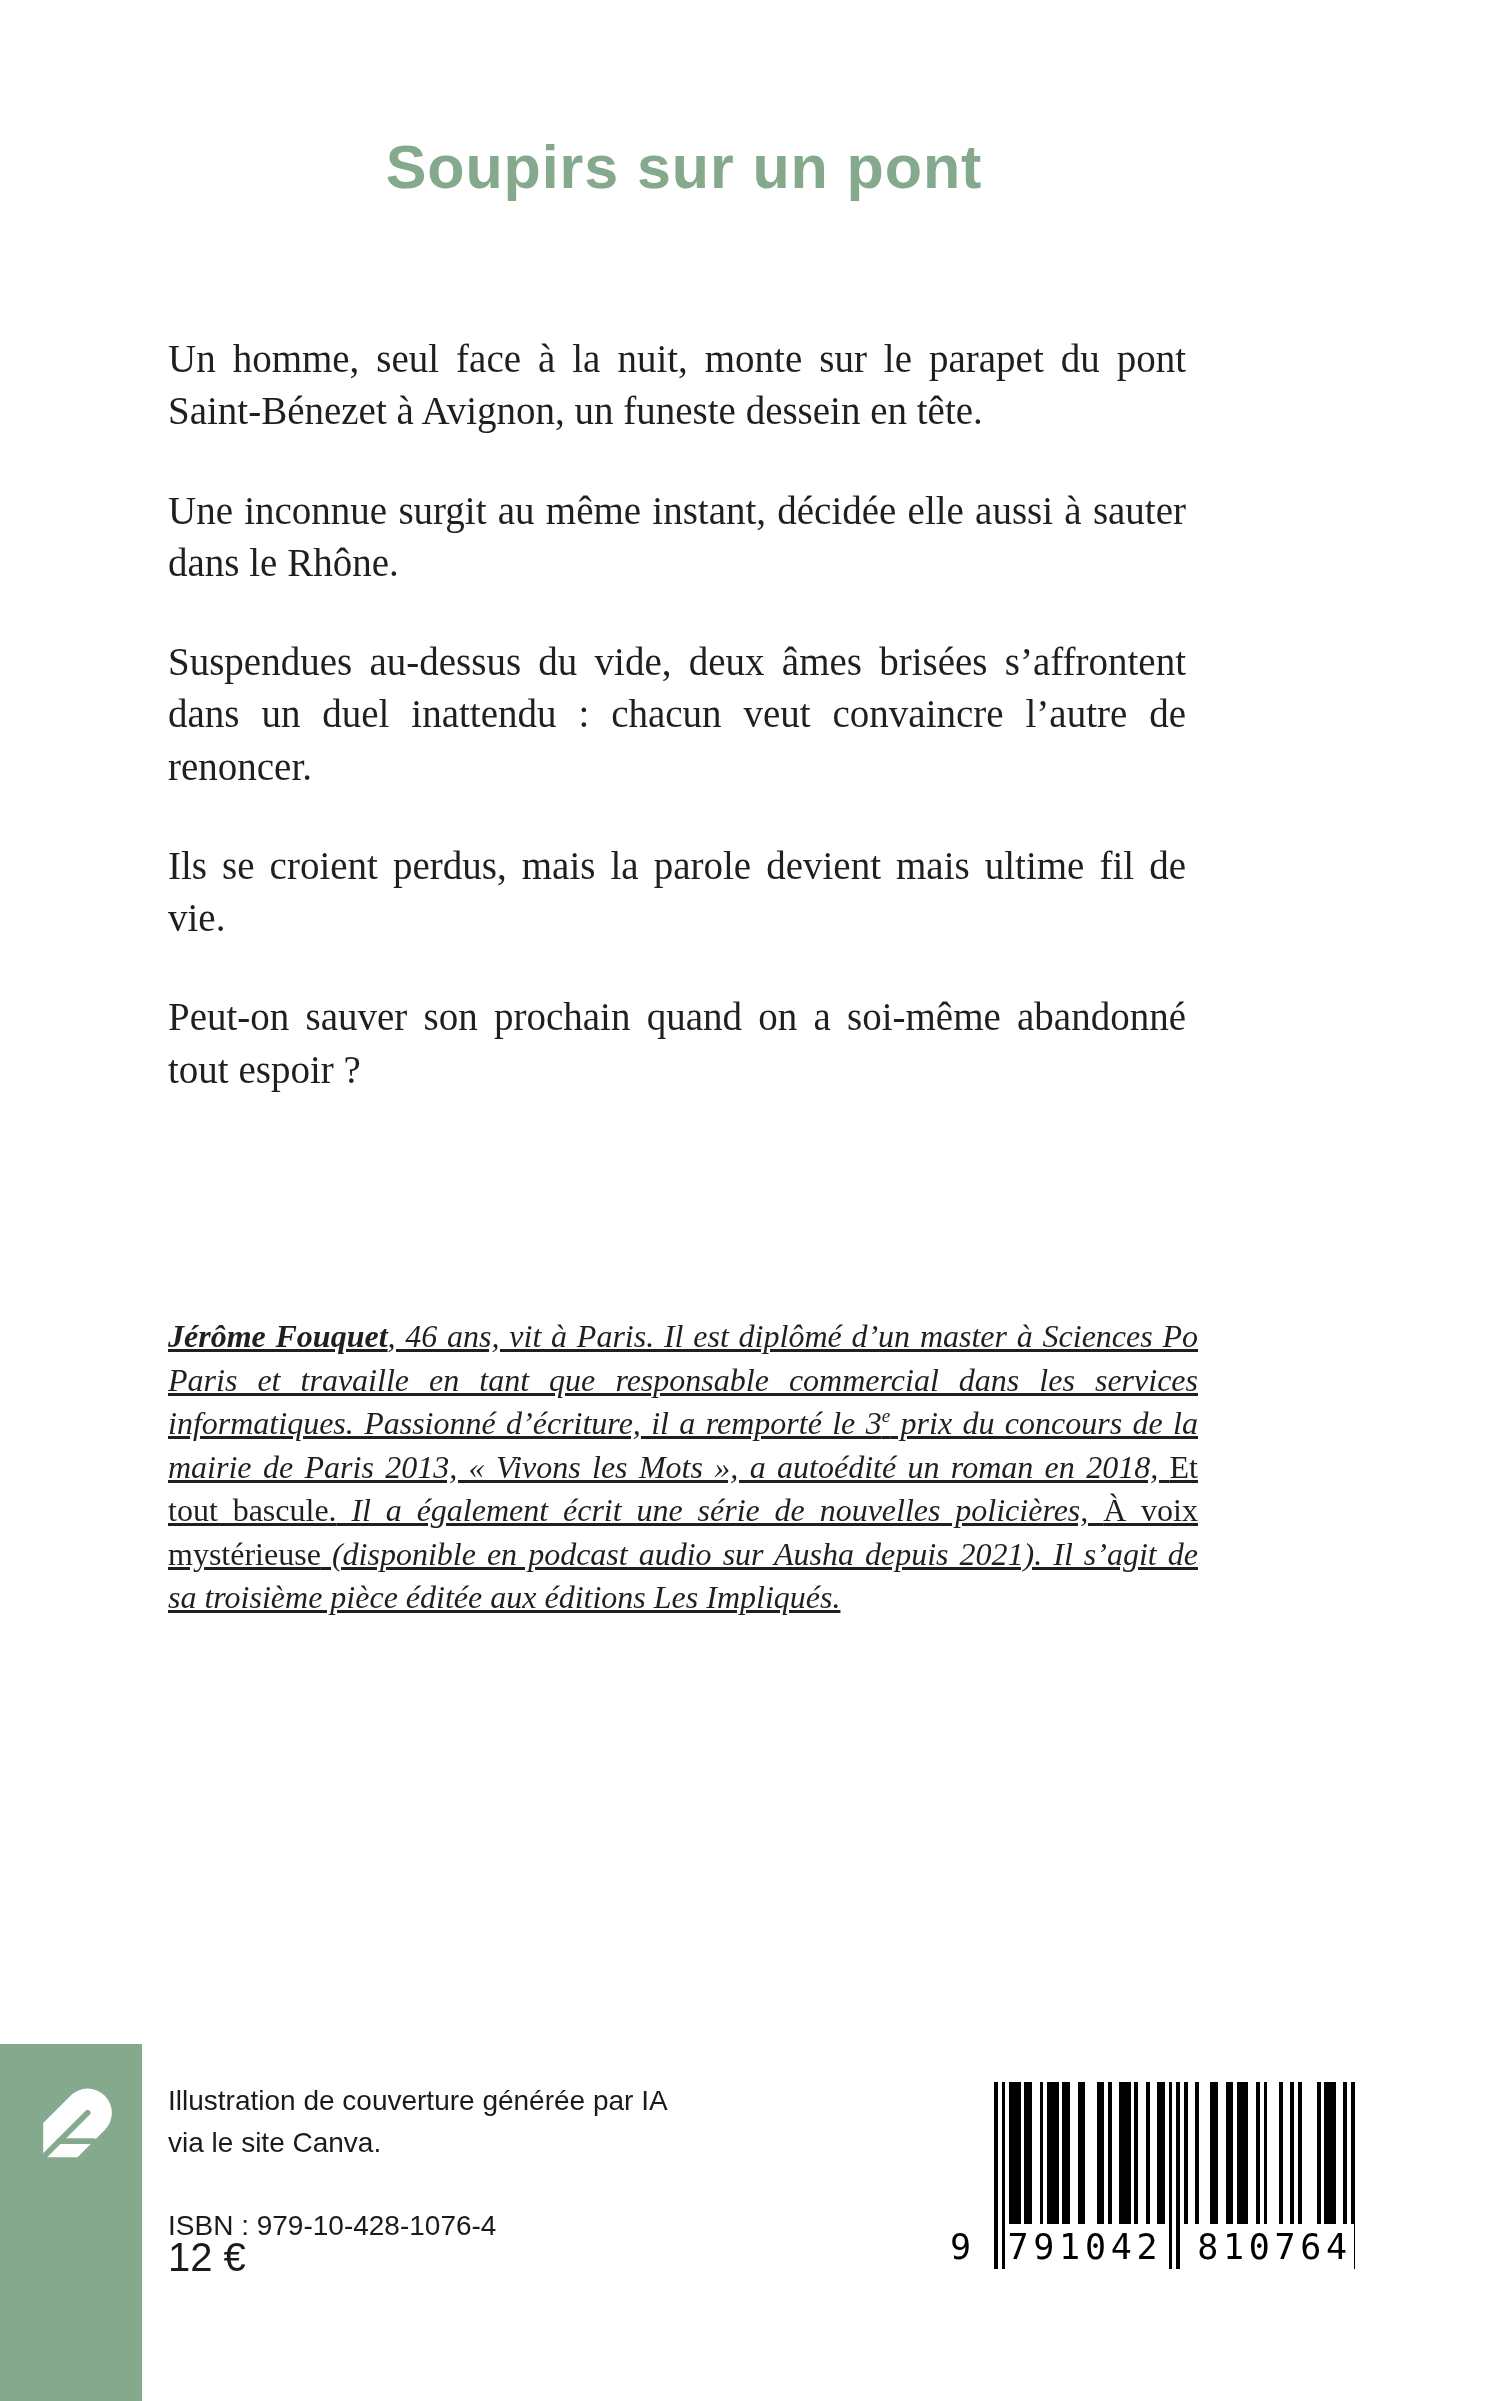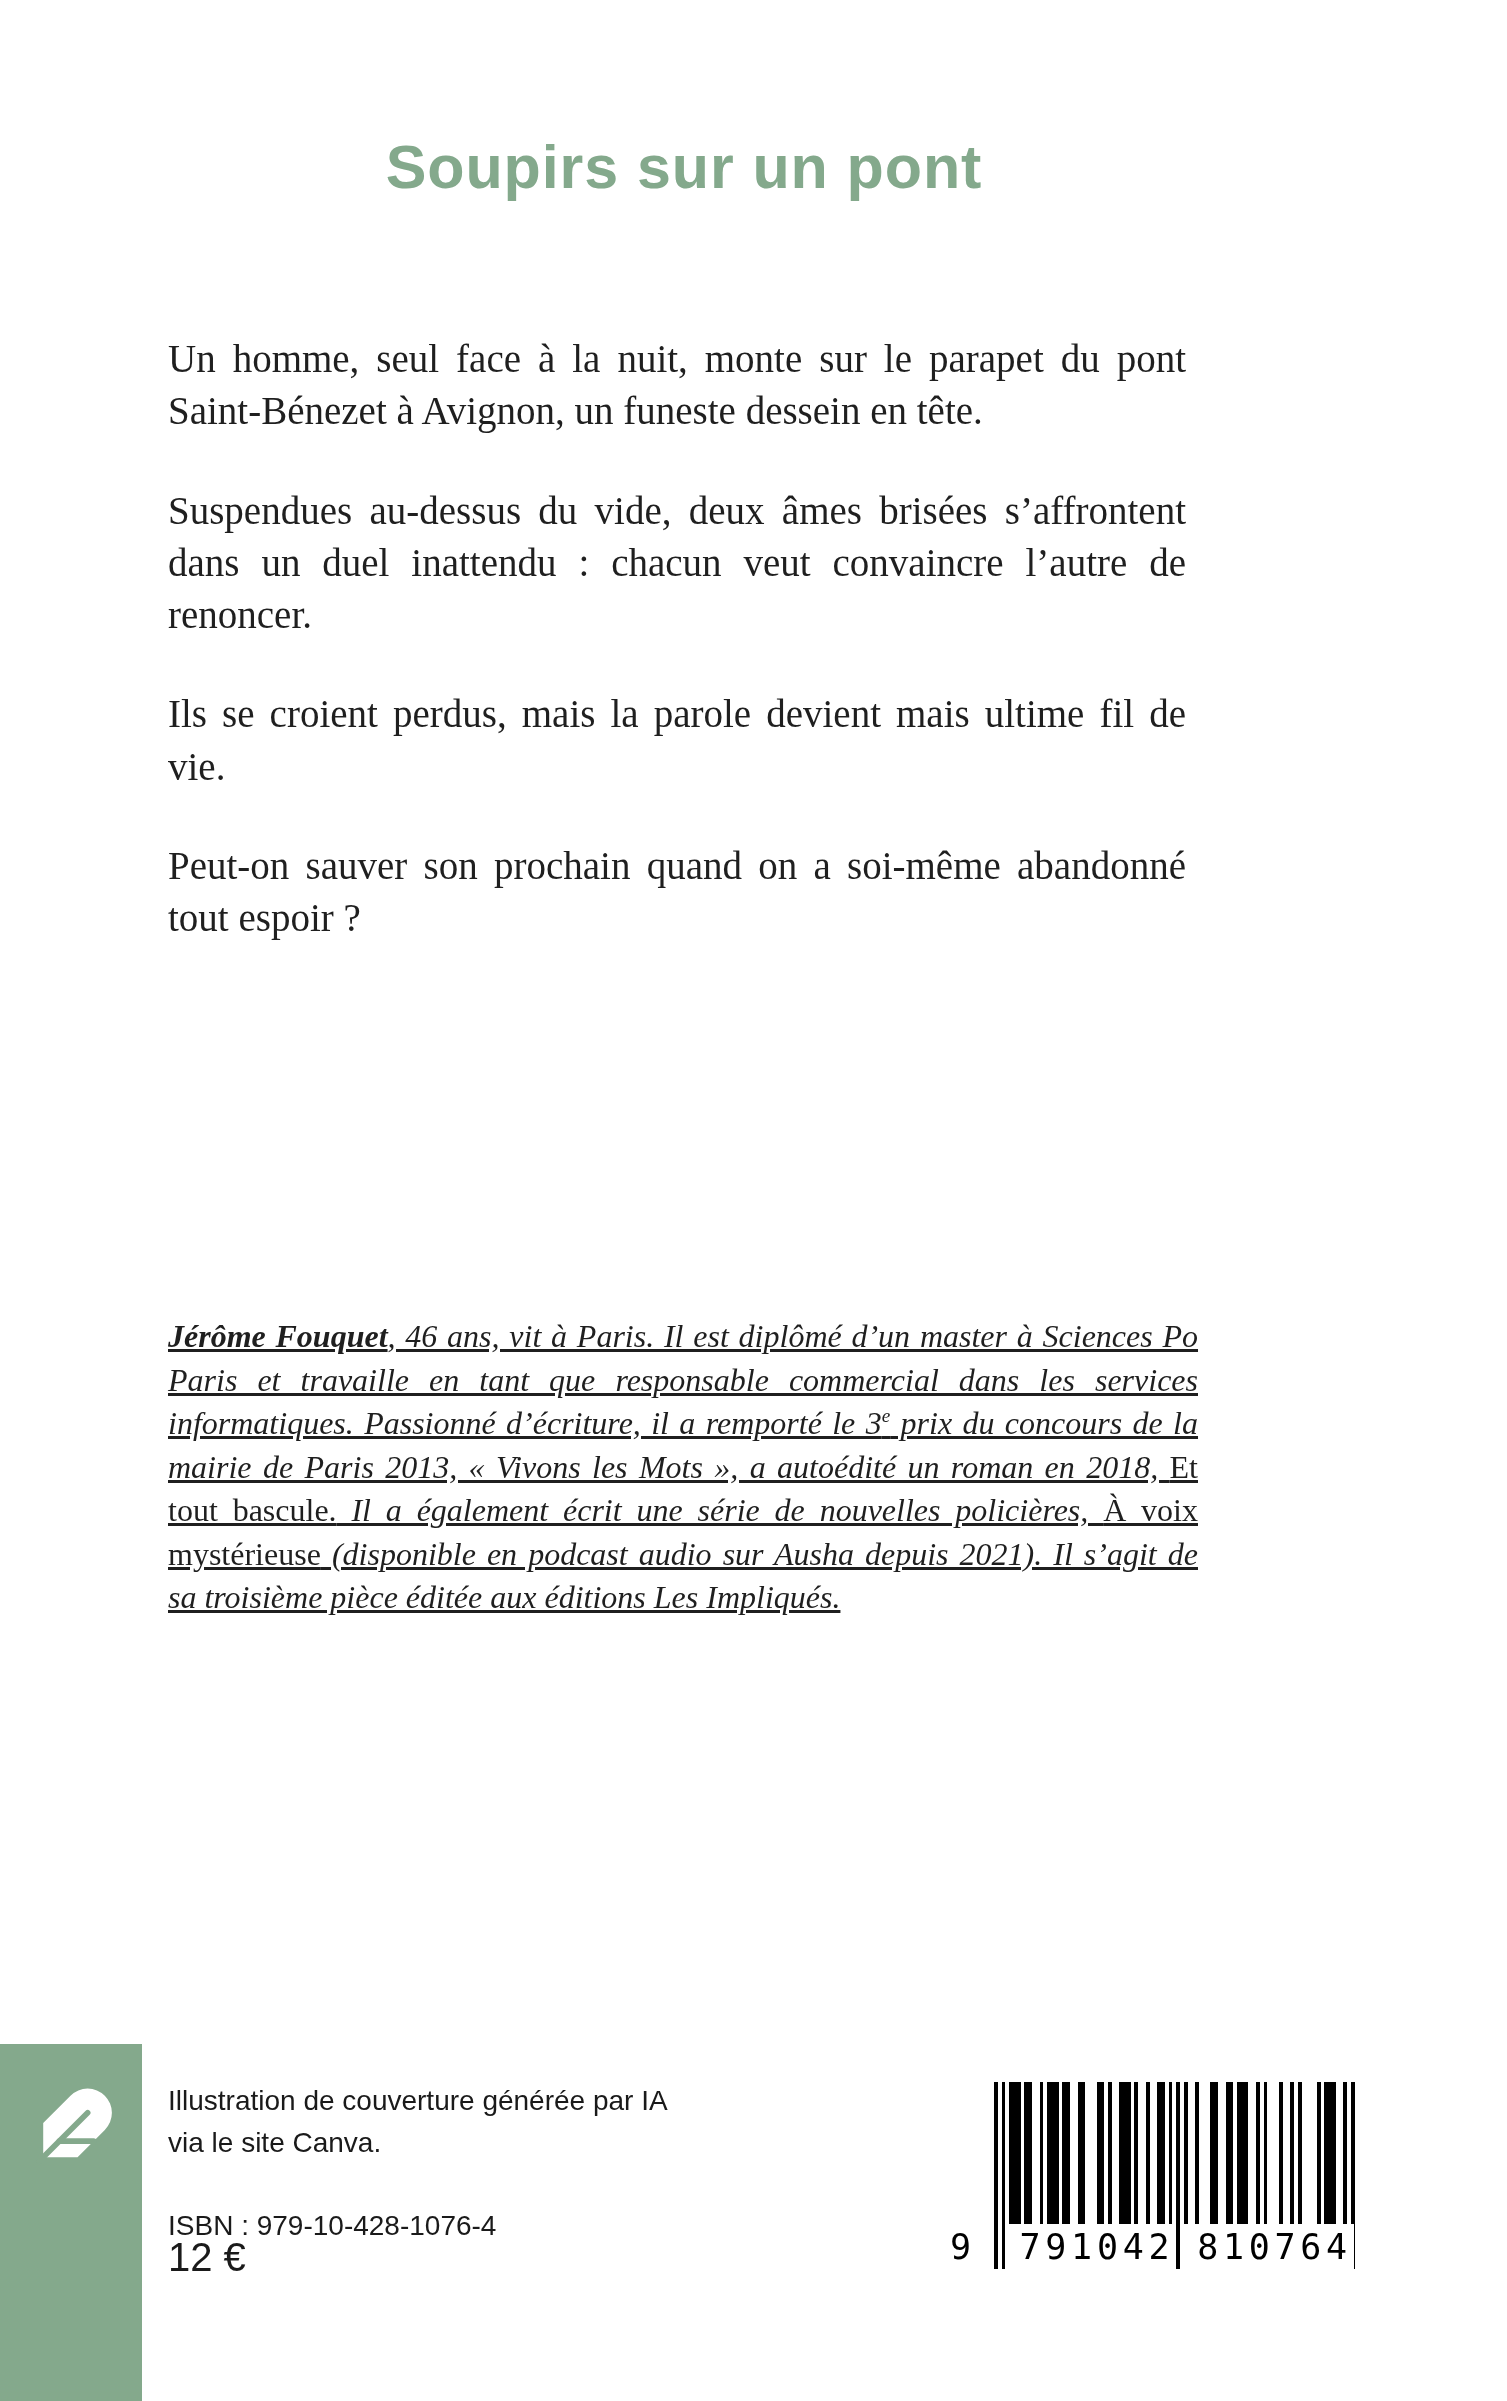--- a/index.html
+++ b/index.html
@@ -120,32 +120,33 @@
   .bc-digit {
     position: absolute;
     bottom: 0;
     height: 45px;
     line-height: 47px;
     font-family: "DejaVu Sans Mono", monospace;
     font-size: 35px;
     color: #000000;
   }
   .bc-first { left: -44px; }
-  .bc-g1 { left: 11.4px;  width: 159px; background: #fff; text-align: center; letter-spacing: 4.7px; padding-left: 12px; }
+  .bc-g1 { left: 11.4px;  width: 159px; background: #fff; text-align: center; letter-spacing: 4.7px; }
   .bc-g2 { left: 189px; width: 159px; background: #fff; text-align: center; letter-spacing: 4.7px; margin-left: 12px; }
 </style>
 </head>
 <body>
 
 <div class="page">
 
   <h1 class="title">Soupirs sur un pont</h1>
 
   <section class="synopsis">
       <p>Un homme, seul face à la nuit, monte sur le parapet du pont Saint-Bénezet à Avignon, un funeste dessein en tête.</p>
+      <p>Une inconnue surgit au même instant, décidée elle aussi à sauter dans le Rhône.</p>
       <p>Suspendues au-dessus du vide, deux âmes brisées s’affrontent dans un duel inattendu : chacun veut convaincre l’autre de renoncer.</p>
       <p>Ils se croient perdus, mais la parole devient mais ultime fil de vie.</p>
       <p>Peut-on sauver son prochain quand on a soi-même abandonné tout espoir ?</p>
     </section>
 
   <section class="bio"><span class="seg-bolditalic">Jérôme Fouquet</span><span class="seg-italic">, 46 ans, vit à Paris. Il est diplômé d’un master à Sciences Po Paris et travaille en tant que responsable commercial dans les services informatiques. Passionné d’écriture, il a remporté le 3</span><span class="seg-sup">e</span><span class="seg-italic"> prix du concours de la mairie de Paris 2013, « Vivons les Mots », a autoédité un roman en 2018, </span><span class="seg-roman">Et tout bascule.</span><span class="seg-italic"> Il a également écrit une série de nouvelles policières, </span><span class="seg-roman">À voix mystérieuse</span><span class="seg-italic"> (disponible en podcast audio sur Ausha depuis 2021). Il s’agit de sa troisième pièce éditée aux éditions Les Impliqués.</span></section>
 
   <div class="stripe">
     <svg class="feather" viewBox="0 0 24 24" xmlns="http://www.w3.org/2000/svg">
       <path d="M20.24 12.24a6 6 0 0 0-8.49-8.49L5 10.5V19h8.5z"></path>

